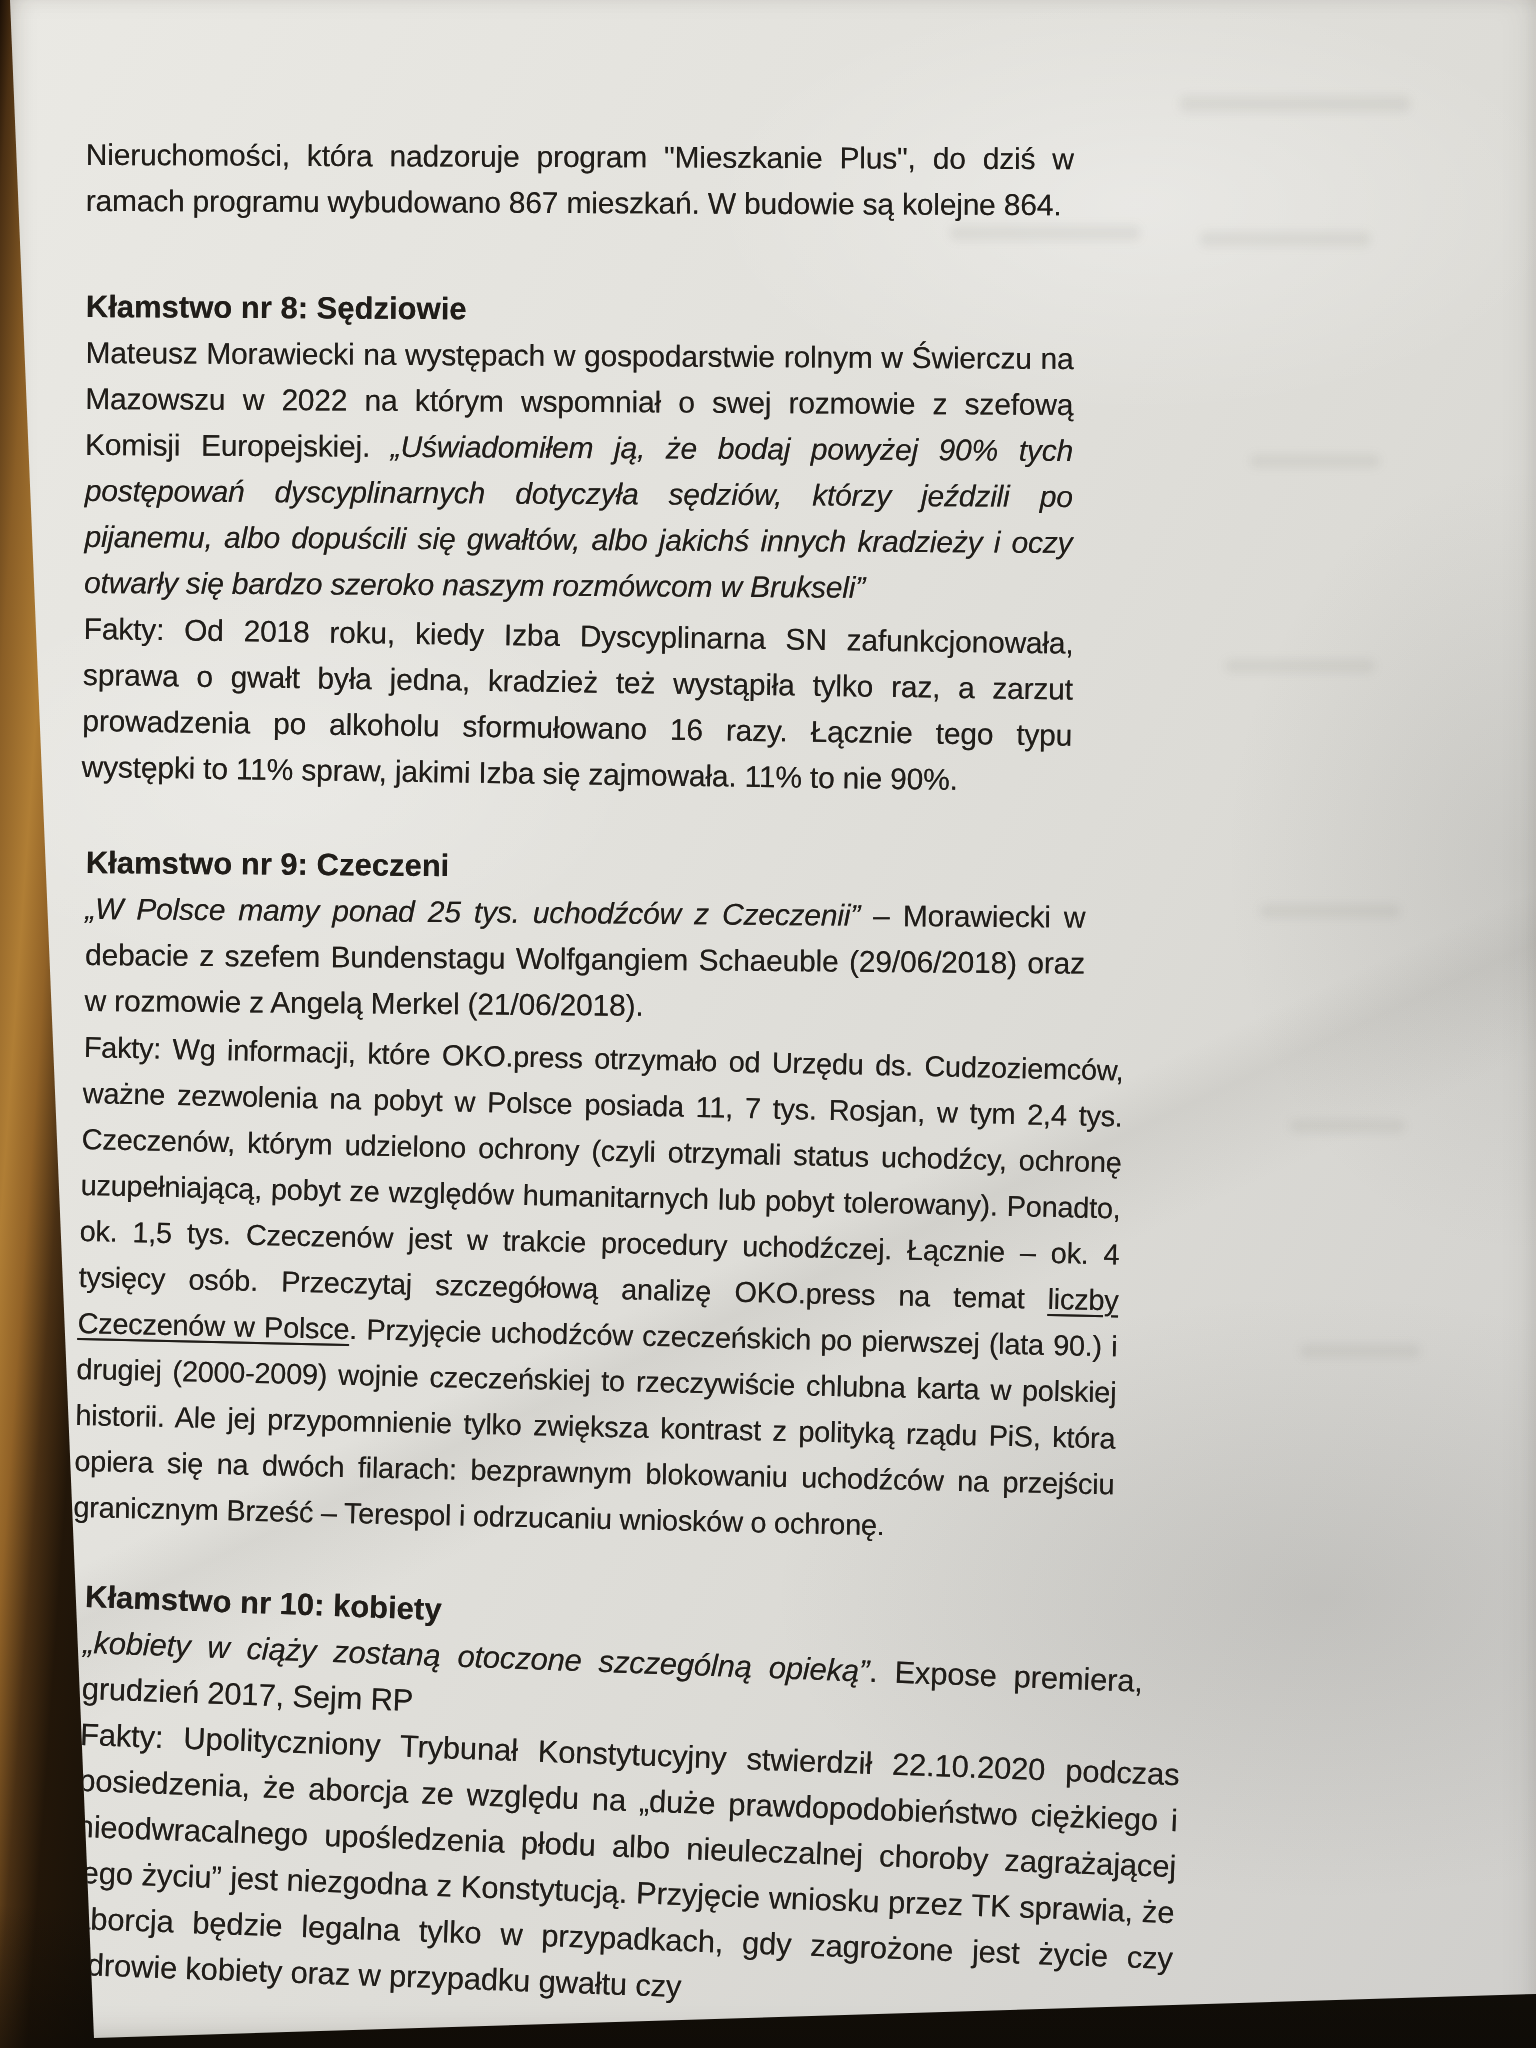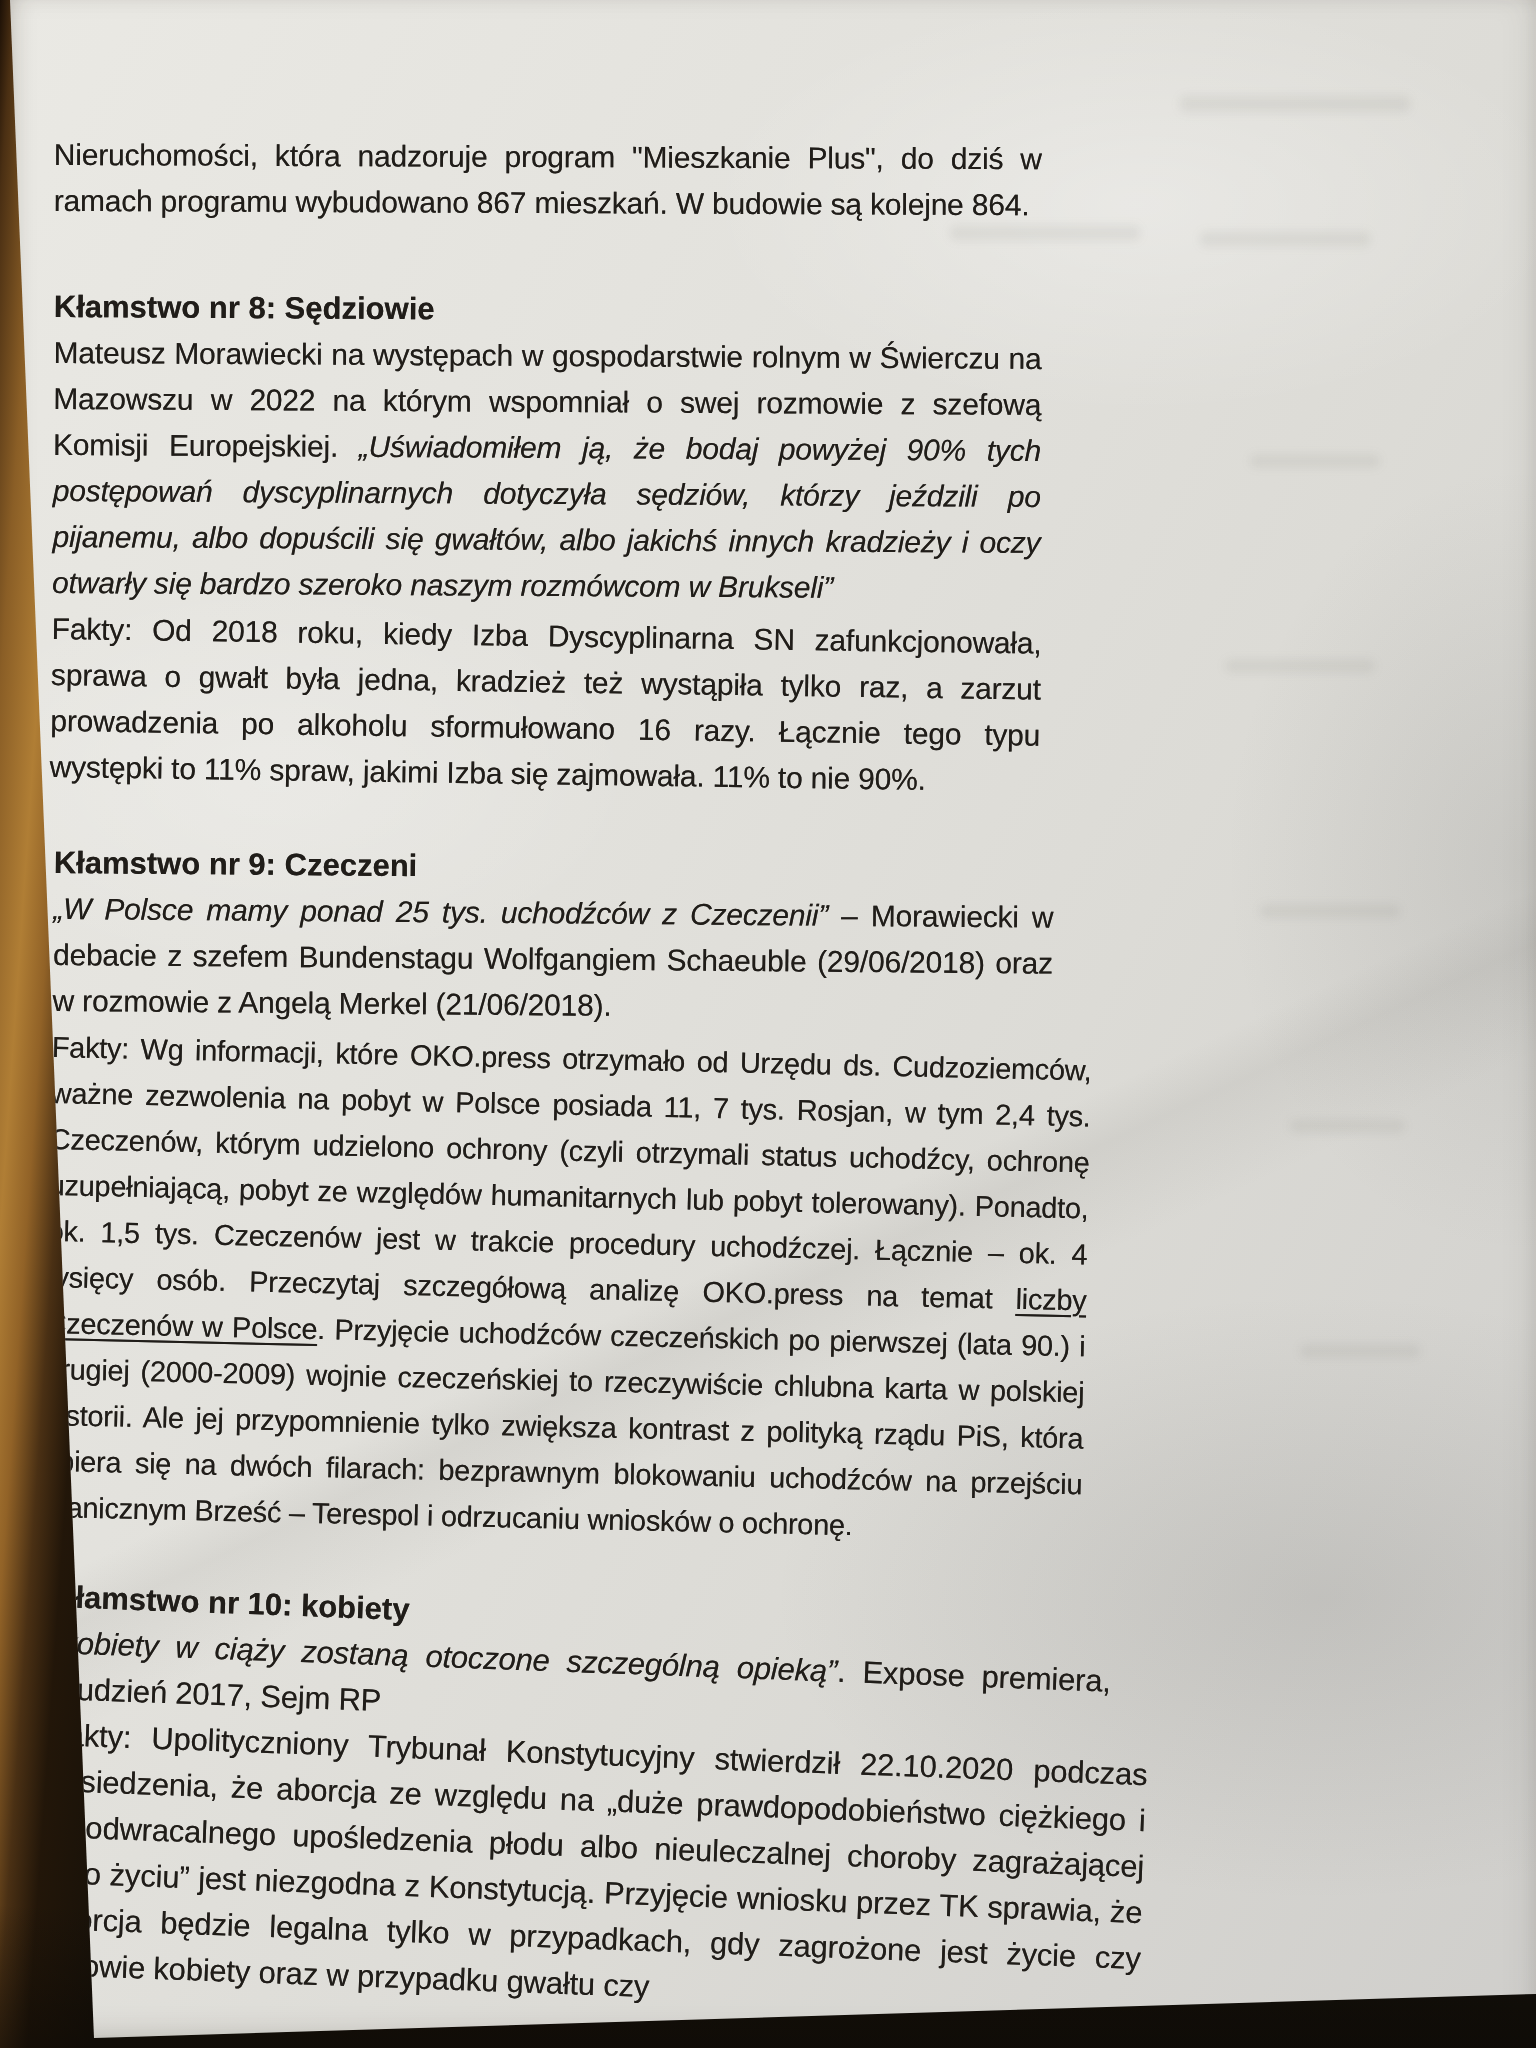--- a/index.html
+++ b/index.html
@@ -24,21 +24,21 @@
       radial-gradient(760px 420px at 86% 78%, rgba(92,92,90,0.16), transparent 72%),
       radial-gradient(420px 560px at 99% 42%, rgba(104,104,100,0.14), transparent 70%),
       linear-gradient(155deg, transparent 58%, rgba(120,118,112,0.10) 60%, transparent 64%),
       linear-gradient(118deg, #eae9e4 0%, #e3e2dd 35%, #dcdbd6 62%, #cfcecb 100%);
     box-shadow:
       inset 24px 0 30px -20px rgba(42,30,18,0.38),
       inset 0 -28px 34px -22px rgba(42,36,28,0.30),
       inset -14px 0 40px -24px rgba(70,66,60,0.25);
   }
   .ghost{position:absolute;background:rgba(108,106,98,0.10);filter:blur(5px);border-radius:6px;}
-  .content{position:relative;padding:132px 0 0 54px;color:#201d19;}
+  .content{position:relative;padding:132px 0 0 54px;color:#201d19;margin-left:32px;}
   .para{
     margin:0;text-align:justify;font-size:30px;line-height:46px;
     letter-spacing:-0.2px;text-shadow:0 0 0.6px rgba(32,29,25,0.75);
   }
   .heading{
     margin:0;font-size:31px;line-height:46px;font-weight:700;text-align:left;
     text-shadow:0 0 0.6px rgba(32,29,25,0.8);
   }
   .italic{font-style:italic;}
   .inline-link{text-decoration:underline;text-decoration-thickness:2px;text-underline-offset:5px;}

